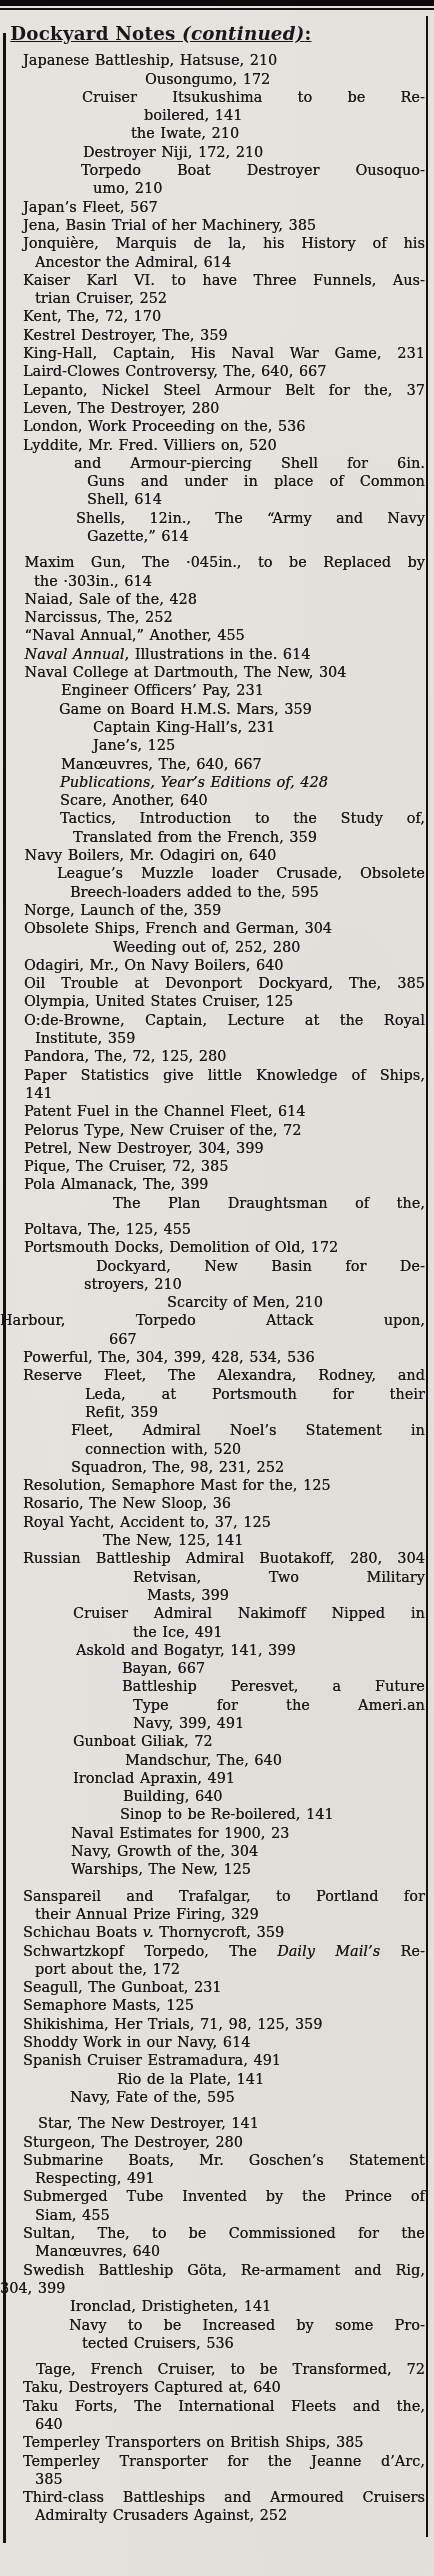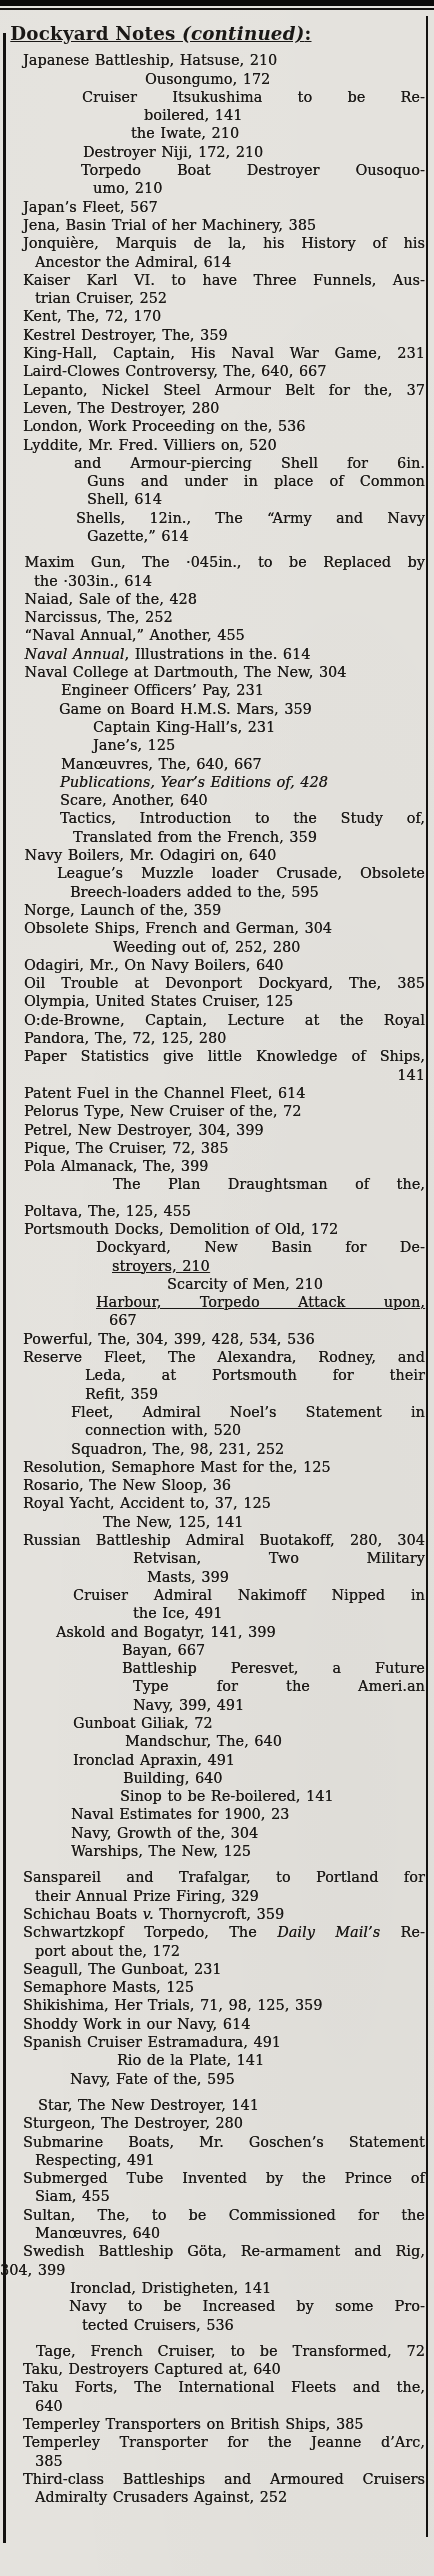--- a/index.html
+++ b/index.html
@@ -106,53 +106,54 @@
         <div class="line" style="padding-left: 24.6px;">Navy Boilers, Mr. Odagiri on, 640</div>
         <div class="line j" style="padding-left: 57px;">League’s Muzzle loader Crusade, Obsolete</div>
         <div class="line" style="padding-left: 70px;">Breech-loaders added to the, 595</div>
         <div class="line" style="padding-left: 24px;">Norge, Launch of the, 359</div>
         <div class="line" style="padding-left: 24px;">Obsolete Ships, French and German, 304</div>
         <div class="line" style="padding-left: 113px;">Weeding out of, 252, 280</div>
         <div class="line" style="padding-left: 24px;">Odagiri, Mr., On Navy Boilers, 640</div>
         <div class="line j" style="padding-left: 24px;">Oil Trouble at Devonport Dockyard, The, 385</div>
         <div class="line" style="padding-left: 24px;">Olympia, United States Cruiser, 125</div>
         <div class="line j" style="padding-left: 24px;">O:de-Browne, Captain, Lecture at the Royal</div>
+        <div class="line" style="padding-left: 35px;">Institute, 359</div>
         <div class="line" style="padding-left: 24px;">Pandora, The, 72, 125, 280</div>
         <div class="line j" style="padding-left: 24px;">Paper Statistics give little Knowledge of Ships,</div>
-        <div class="line" style="padding-left: 47px; text-align: right;">141</div>
+        <div class="line" style="padding-left: 25px;">141</div>
         <div class="line" style="padding-left: 24px;">Patent Fuel in the Channel Fleet, 614</div>
         <div class="line" style="padding-left: 24px;">Pelorus Type, New Cruiser of the, 72</div>
         <div class="line" style="padding-left: 24px;">Petrel, New Destroyer, 304, 399</div>
         <div class="line" style="padding-left: 24px;">Pique, The Cruiser, 72, 385</div>
         <div class="line" style="padding-left: 24px;">Pola Almanack, The, 399</div>
         <div class="line j" style="padding-left: 113px;">The Plan Draughtsman of the,</div>
         <div class="line gap" style="padding-left: 24px;">Poltava, The, 125, 455</div>
         <div class="line" style="padding-left: 24px;">Portsmouth Docks, Demolition of Old, 172</div>
         <div class="line j" style="padding-left: 96px;">Dockyard, New Basin for De-</div>
-        <div class="line" style="padding-left: 112px; text-decoration: underline;">stroyers, 210</div>
+        <div class="line" style="padding-left: 84px;">stroyers, 210</div>
         <div class="line" style="padding-left: 167px;">Scarcity of Men, 210</div>
-        <div class="line j" style="padding-left: 96px; text-decoration: underline;">Harbour, Torpedo Attack upon,</div>
+        <div class="line j" style="">Harbour, Torpedo Attack upon,</div>
         <div class="line" style="padding-left: 109px;">667</div>
         <div class="line" style="padding-left: 23px;">Powerful, The, 304, 399, 428, 534, 536</div>
         <div class="line j" style="padding-left: 23px;">Reserve Fleet, The Alexandra, Rodney, and</div>
         <div class="line j" style="padding-left: 85px;">Leda, at Portsmouth for their</div>
         <div class="line" style="padding-left: 85px;">Refit, 359</div>
         <div class="line j" style="padding-left: 71px;">Fleet, Admiral Noel’s Statement in</div>
         <div class="line" style="padding-left: 85px;">connection with, 520</div>
         <div class="line" style="padding-left: 71px;">Squadron, The, 98, 231, 252</div>
         <div class="line" style="padding-left: 23px;">Resolution, Semaphore Mast for the, 125</div>
         <div class="line" style="padding-left: 23px;">Rosario, The New Sloop, 36</div>
         <div class="line" style="padding-left: 23px;">Royal Yacht, Accident to, 37, 125</div>
         <div class="line" style="padding-left: 103px;">The New, 125, 141</div>
         <div class="line j" style="padding-left: 23px;">Russian Battleship Admiral Buotakoff, 280, 304</div>
         <div class="line j" style="padding-left: 133px;">Retvisan, Two Military</div>
         <div class="line" style="padding-left: 147px;">Masts, 399</div>
         <div class="line j" style="padding-left: 73px;">Cruiser Admiral Nakimoff Nipped in</div>
         <div class="line" style="padding-left: 133px;">the Ice, 491</div>
-        <div class="line" style="padding-left: 56px;">Askold and Bogatyr, 141, 399</div>
+        <div class="line" style="padding-left: 76px;">Askold and Bogatyr, 141, 399</div>
         <div class="line" style="padding-left: 122px;">Bayan, 667</div>
         <div class="line j" style="padding-left: 122px;">Battleship Peresvet, a Future</div>
         <div class="line j" style="padding-left: 133px;">Type for the Ameri.an</div>
         <div class="line" style="padding-left: 133px;">Navy, 399, 491</div>
         <div class="line" style="padding-left: 73px;">Gunboat Giliak, 72</div>
         <div class="line" style="padding-left: 125px;">Mandschur, The, 640</div>
         <div class="line" style="padding-left: 73px;">Ironclad Apraxin, 491</div>
         <div class="line" style="padding-left: 123px;">Building, 640</div>
         <div class="line" style="padding-left: 120px;">Sinop to be Re-boilered, 141</div>
         <div class="line" style="padding-left: 71px;">Naval Estimates for 1900, 23</div>

